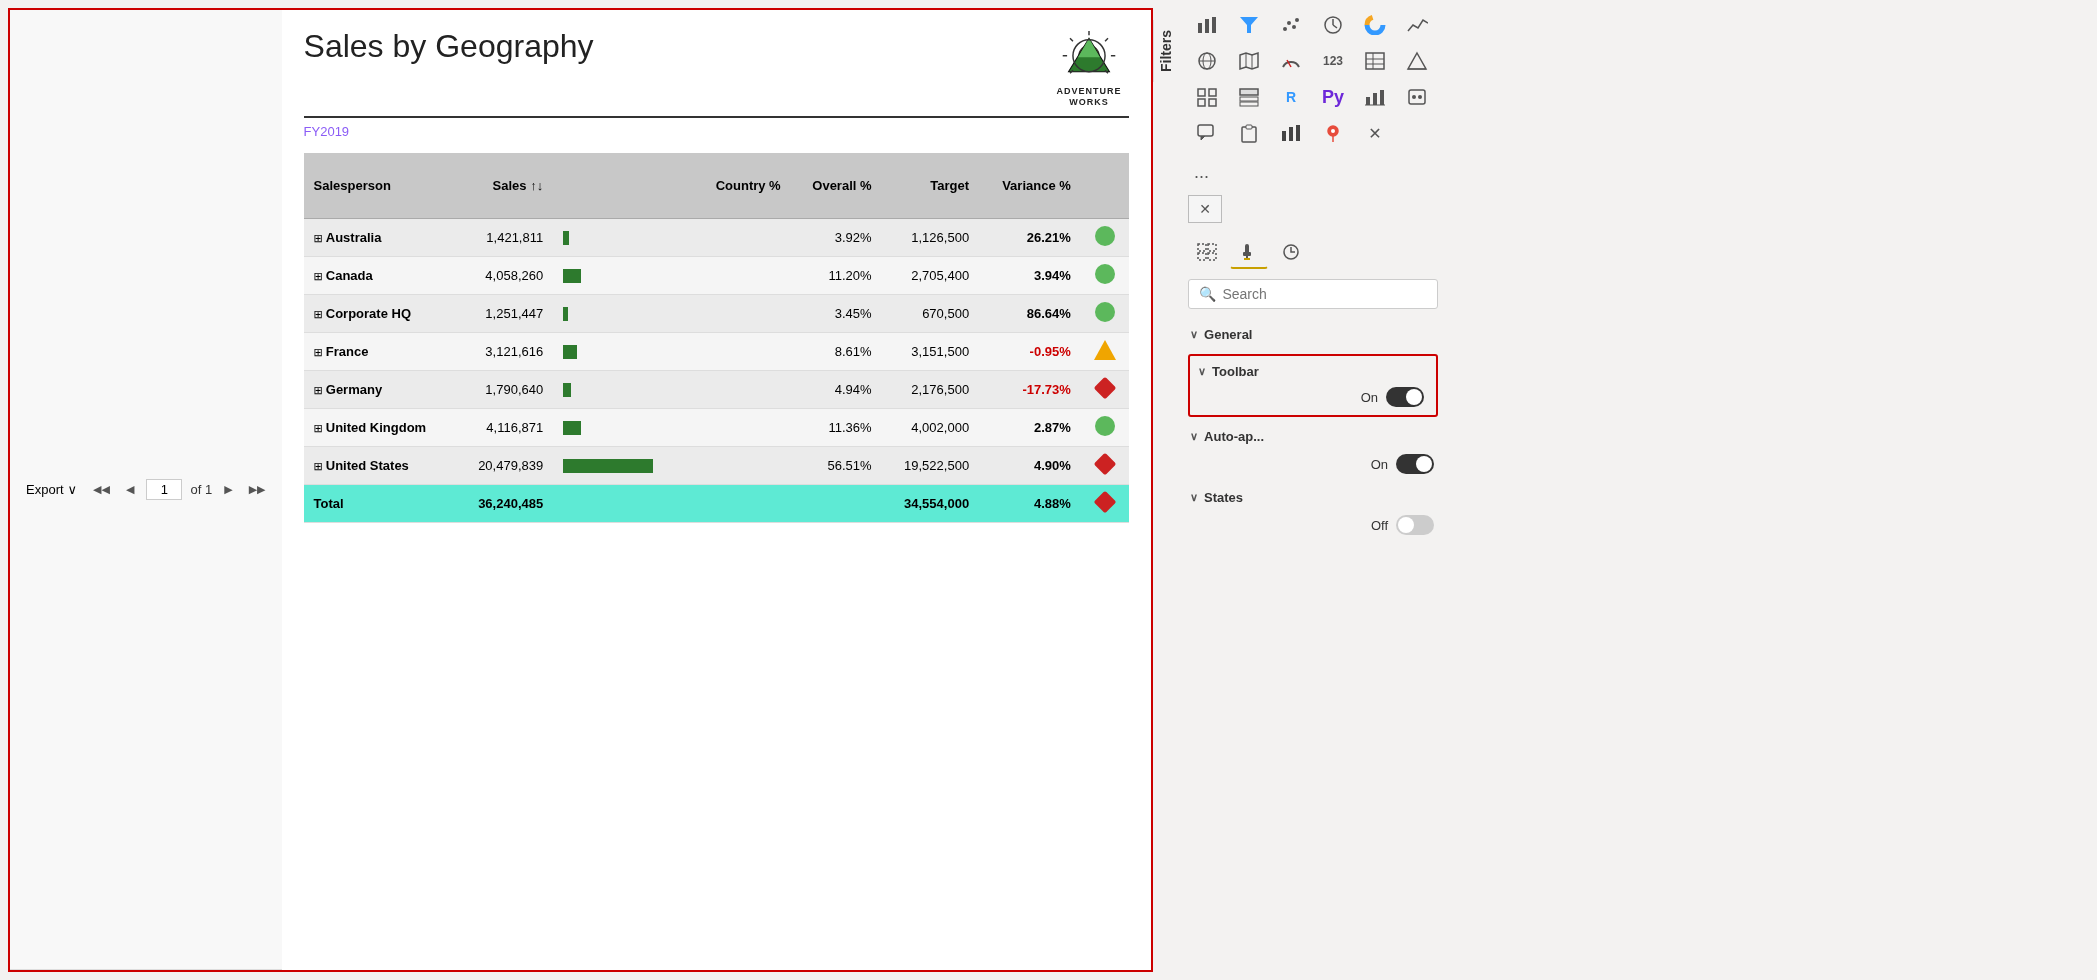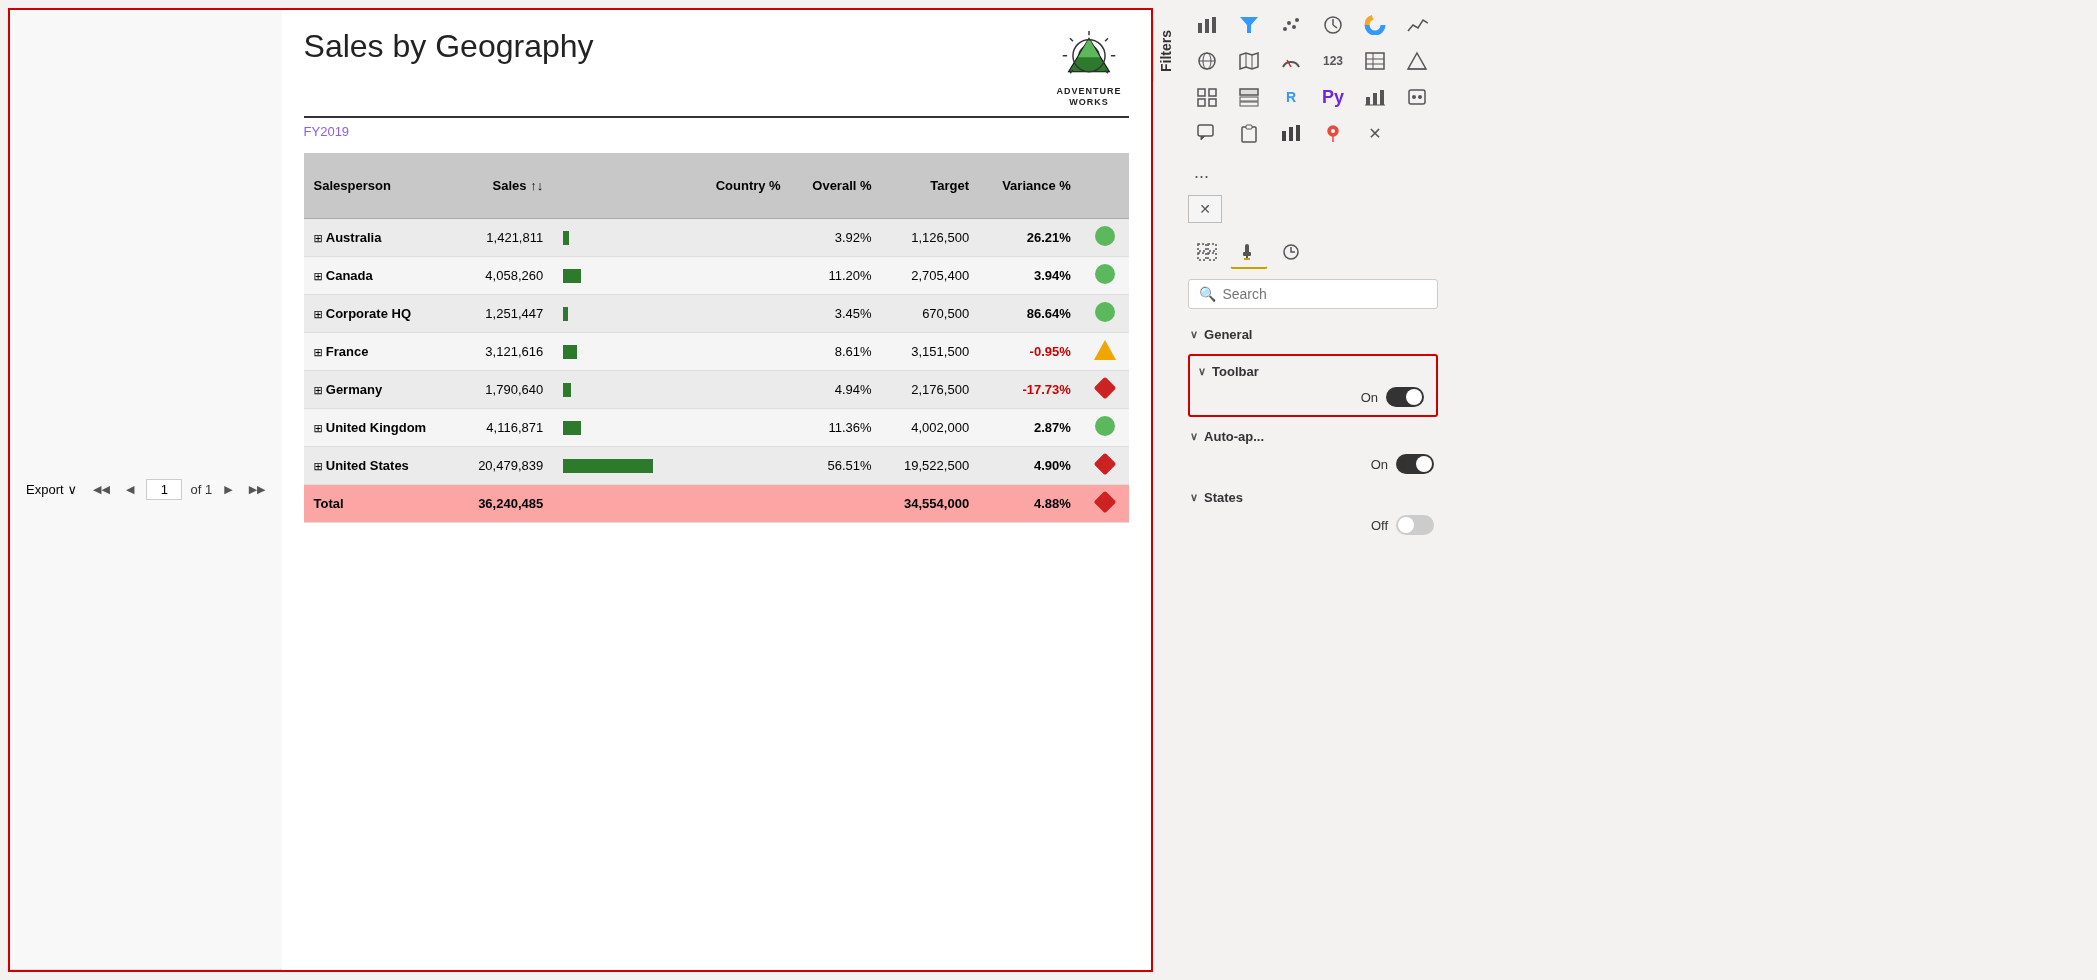--- a/index.html
+++ b/index.html
@@ -117,21 +117,21 @@
     .data-table td {
       padding: 7px 10px;
       border-bottom: 1px solid #ddd;
       vertical-align: middle;
     }
     .data-table td.right { text-align: right; }
     .data-table td.center { text-align: center; }
     .data-table tr:nth-child(even) td { background: #f5f5f5; }
     .data-table tr:nth-child(odd) td { background: #ebebeb; }
     .data-table tr.total-row td {
-      background: #fca5a5;
+      background: #5eead4;
       font-weight: 700;
     }
 
     
     .bar-cell {
       width: 140px;
       padding: 7px 6px;
     }
     .bar-wrap {
       display: flex;

